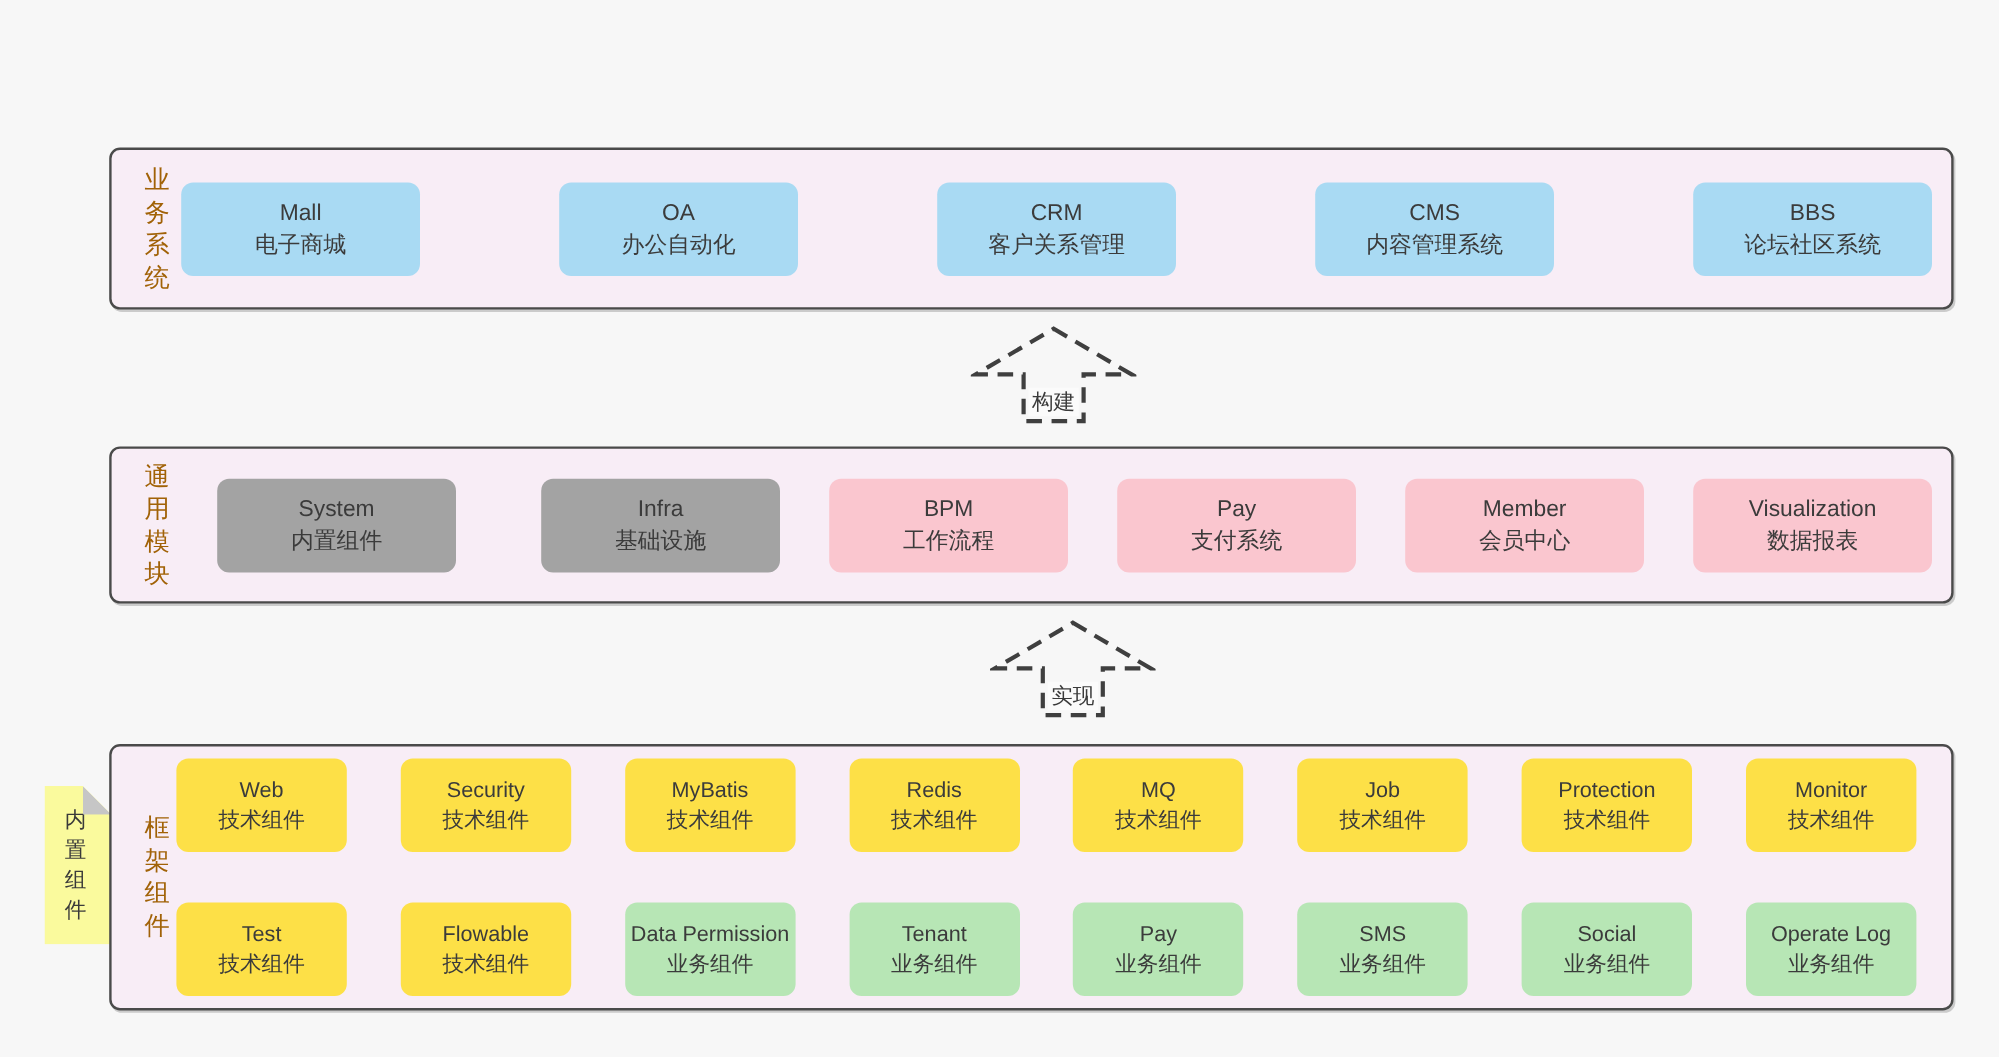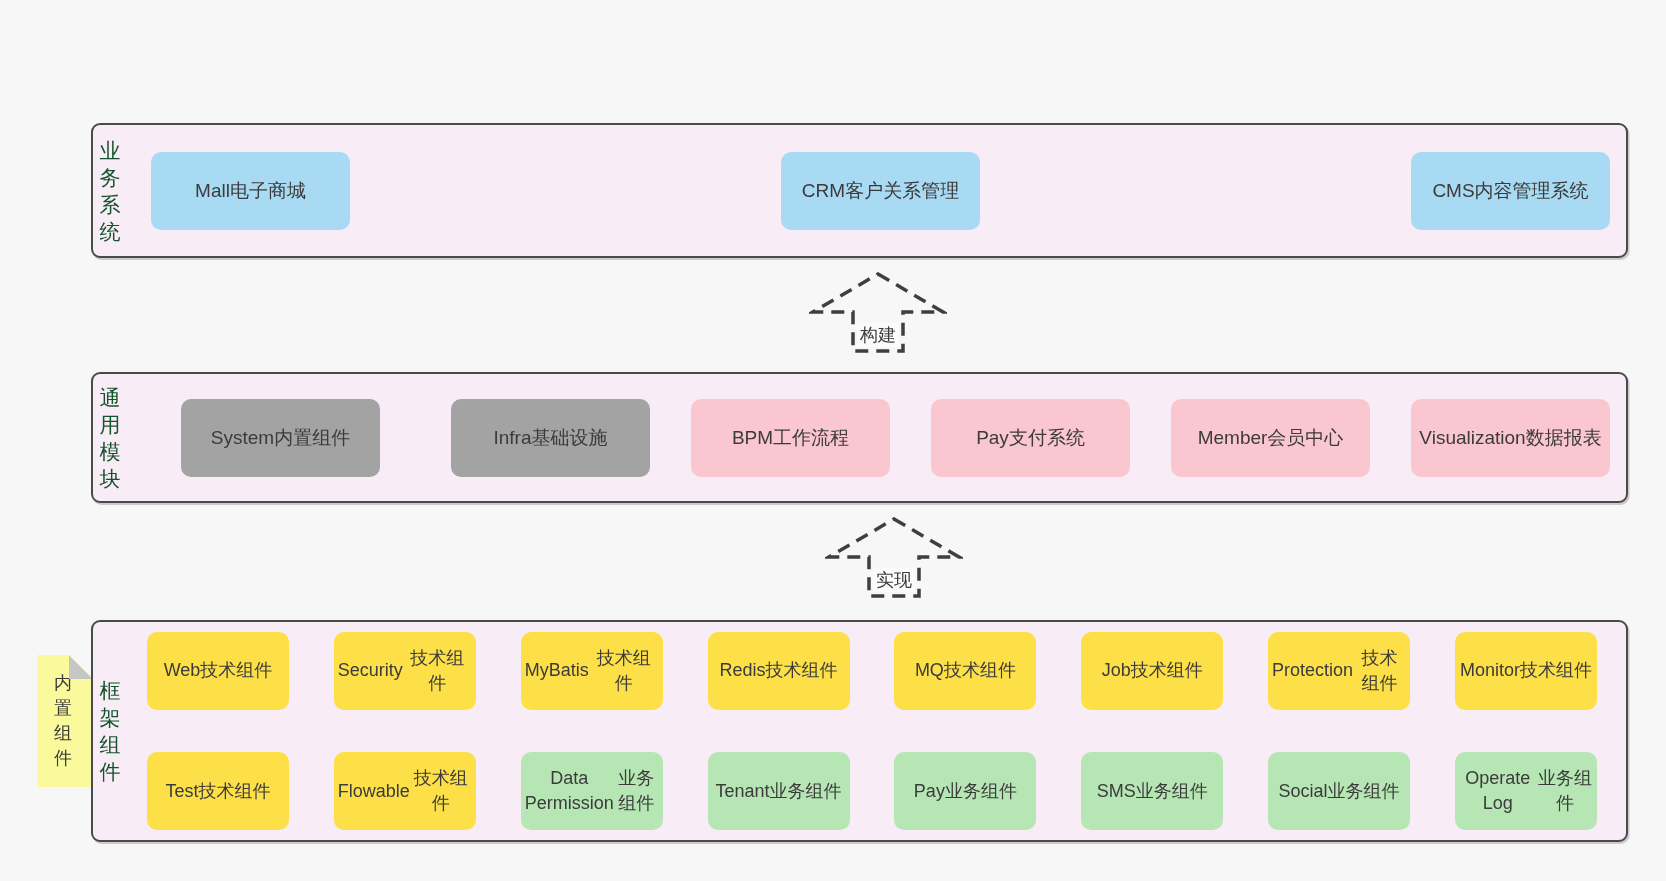--- a/index.html
+++ b/index.html
@@ -6,29 +6,29 @@
   #canvas{position:relative;width:1666px;height:881px;background:#f7f7f7;overflow:hidden;}
 
   
   .section{position:absolute;left:91px;width:1537px;background:#f8edf6;border:2.5px solid #4a4a4a;
            border-radius:9px;box-sizing:border-box;display:flex;align-items:center;z-index:2;
            box-shadow:1.5px 2px 0 rgba(70,70,70,0.25);}
   .sec-business{top:123px;height:135px;}
   .sec-modules{top:372px;height:131px;}
   .sec-framework{top:620px;height:222px;flex-direction:column;justify-content:center;gap:23px;}
 
-  .vlabel{position:absolute;left:5px;top:50%;transform:translateY(-50%);width:24px;
-          font-size:21px;line-height:27px;color:#14532d;text-align:center;word-break:break-all;}
+  .vlabel{position:absolute;left:26px;top:50%;transform:translateY(-50%);width:24px;
+          font-size:21px;line-height:27px;color:#a16207;text-align:center;word-break:break-all;}
 
   .row-boxes{flex:1;display:flex;justify-content:space-between;align-items:center;
              padding:0 16px 0 58px;box-sizing:border-box;width:100%;}
   .sec-framework .row-boxes{padding:0 29px 0 54px;}
 
   
-  .box{height:78px;border-radius:10px;display:flex;align-items:center;
+  .box{height:78px;border-radius:10px;display:flex;flex-direction:column;align-items:center;
        justify-content:center;text-align:center;color:#3b3b3b;box-sizing:border-box;padding:0 4px;}
   .box .t,.box .s{font-size:19px;line-height:27px;white-space:nowrap;}
   .box-wide{width:199px;}
   .box-sm{width:142px;}
   .box-sm .t,.box-sm .s{font-size:18px;line-height:25px;white-space:normal;}
   .blue{background:#a9daf3;}
   .red{background:#a3a3a3;margin-left:30px;}
   .pink{background:#fac6cf;}
   .green{background:#fde047;}
   .lgreen{background:#b7e6b5;}
@@ -77,26 +77,34 @@
   </div>
 
   <div class="section sec-business">
     <div class="vlabel">业务系统</div>
     <div class="row-boxes">
       <div class="box box-wide blue">
         <div class="t">Mall</div>
         <div class="s">电子商城</div>
       </div>
       <div class="box box-wide blue">
+        <div class="t">OA</div>
+        <div class="s">办公自动化</div>
+      </div>
+      <div class="box box-wide blue">
         <div class="t">CRM</div>
         <div class="s">客户关系管理</div>
       </div>
       <div class="box box-wide blue">
         <div class="t">CMS</div>
         <div class="s">内容管理系统</div>
+      </div>
+      <div class="box box-wide blue">
+        <div class="t">BBS</div>
+        <div class="s">论坛社区系统</div>
       </div>
     </div>
   </div>
 
   <div class="section sec-modules">
     <div class="vlabel">通用模块</div>
     <div class="row-boxes">
       <div class="box box-wide red">
         <div class="t">System</div>
         <div class="s">内置组件</div>

